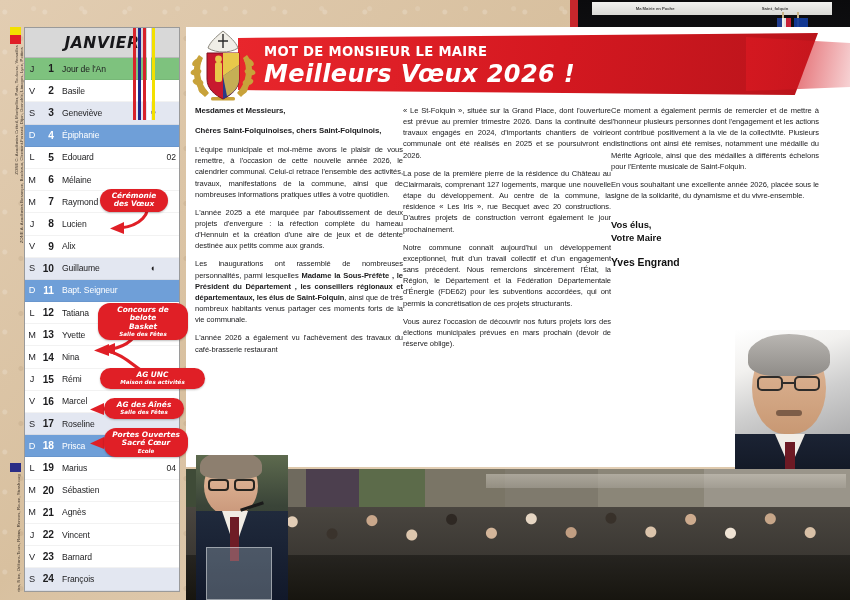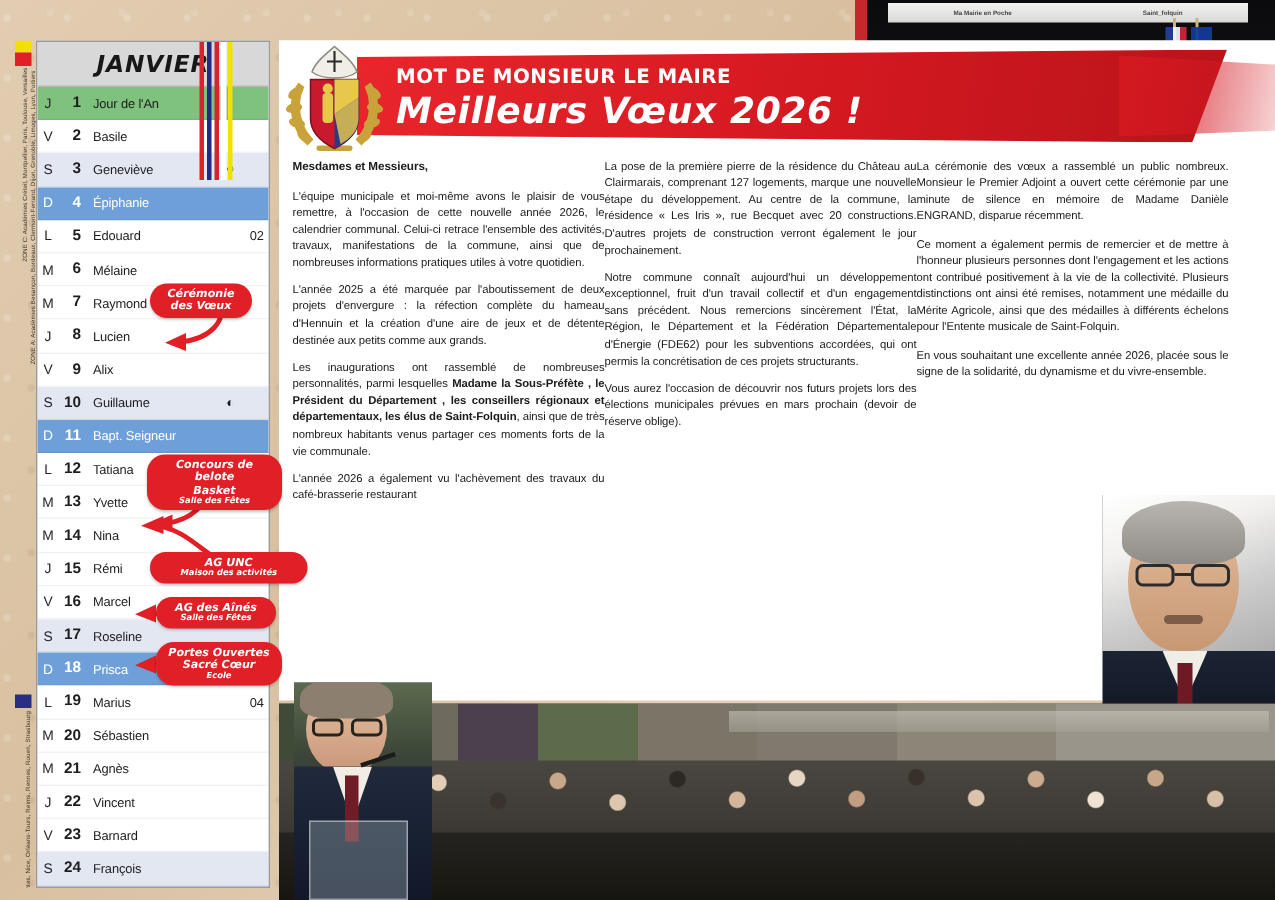--- a/index.html
+++ b/index.html
@@ -488,36 +488,42 @@
     </svg>
 
     <div class="banner-title">MOT DE MONSIEUR LE MAIRE</div>
     <div class="banner-sub">Meilleurs Vœux 2026 !</div>
   </div>
 
   <div id="columns">
 
     <div class="col">
       <p class="lead">Mesdames et Messieurs,</p>
+      <p class="lead">Chères Saint-Folquinoises, chers Saint-Folquinois,</p>
       <p>L'équipe municipale et moi-même avons le plaisir de vous remettre, à l'occasion de cette nouvelle année 2026, le calendrier communal. Celui-ci retrace l'ensemble des activités, travaux, manifestations de la commune, ainsi que de nombreuses informations pratiques utiles à votre quotidien.</p>
       <p>L'année 2025 a été marquée par l'aboutissement de deux projets d'envergure : la réfection complète du hameau d'Hennuin et la création d'une aire de jeux et de détente destinée aux petits comme aux grands.</p>
       <p><span>Les inaugurations ont rassemblé de nombreuses personnalités, parmi lesquelles </span><b>Madame la Sous-Préfète , le Président du Département , les conseillers régionaux et départementaux, les élus de Saint-Folquin</b><span>, ainsi que de très nombreux habitants venus partager ces moments forts de la vie communale.</span></p>
       <p>L'année 2026 a également vu l'achèvement des travaux du café-brasserie restaurant</p>
     </div>
 
     <div class="col">
+      <p>« Le St-Folquin », située sur la Grand Place, dont l'ouverture est prévue au premier trimestre 2026. Dans la continuité des travaux engagés en 2024, d'importants chantiers de voirie communale ont été réalisés en 2025 et se poursuivront en 2026.</p>
       <p>La pose de la première pierre de la résidence du Château au Clairmarais, comprenant 127 logements, marque une nouvelle étape du développement. Au centre de la commune, la résidence « Les Iris », rue Becquet avec 20 constructions. D'autres projets de construction verront également le jour prochainement.</p>
       <p>Notre commune connaît aujourd'hui un développement exceptionnel, fruit d'un travail collectif et d'un engagement sans précédent. Nous remercions sincèrement l'État, la Région, le Département et la Fédération Départementale d'Énergie (FDE62) pour les subventions accordées, qui ont permis la concrétisation de ces projets structurants.</p>
       <p>Vous aurez l'occasion de découvrir nos futurs projets lors des élections municipales prévues en mars prochain (devoir de réserve oblige).</p>
     </div>
 
     <div class="col">
-      <p>La cérémonie des vœux a rassemblé un public nombreux. Monsieur le Premier Adjoint a ouvert cette cérémonie par une minute de silence en mémoire de Madame Danièle ENGRAND, disparue récemment.</p>
       <p>Ce moment a également permis de remercier et de mettre à l'honneur plusieurs personnes dont l'engagement et les actions ont contribué positivement à la vie de la collectivité. Plusieurs distinctions ont ainsi été remises, notamment une médaille du Mérite Agricole, ainsi que des médailles à différents échelons pour l'Entente musicale de Saint-Folquin.</p>
       <p>En vous souhaitant une excellente année 2026, placée sous le signe de la solidarité, du dynamisme et du vivre-ensemble.</p>
+      <div class="sig">
+        <span>Vos élus,</span><br>
+        <span>Votre Maire</span>
+        <span class="nm">Yves Engrand</span>
+      </div>
     </div>
 
   </div>
 </div>
 
 <div class="photo" id="photo-mayor">
   <div style="position:absolute; left:0; top:0; width:115px; height:160px; background:linear-gradient(160deg,#ffffff 0%, #f2f1ef 22%, #cfcfcf 45%, #8e8e90 100%);"></div>
   <div style="position:absolute; left:17px; top:12px; width:74px; height:92px; border-radius:46%/52%; background:linear-gradient(#e2bb9c,#c89873);"></div>
   <div style="position:absolute; left:13px; top:4px; width:82px; height:42px; border-radius:50% 50% 32% 32%; background:linear-gradient(#b9b6b2,#8f8c88);"></div>
   <div style="position:absolute; left:22px; top:46px; width:26px; height:15px; border:2.1px solid #2e2c2a; border-radius:5px;"></div>

